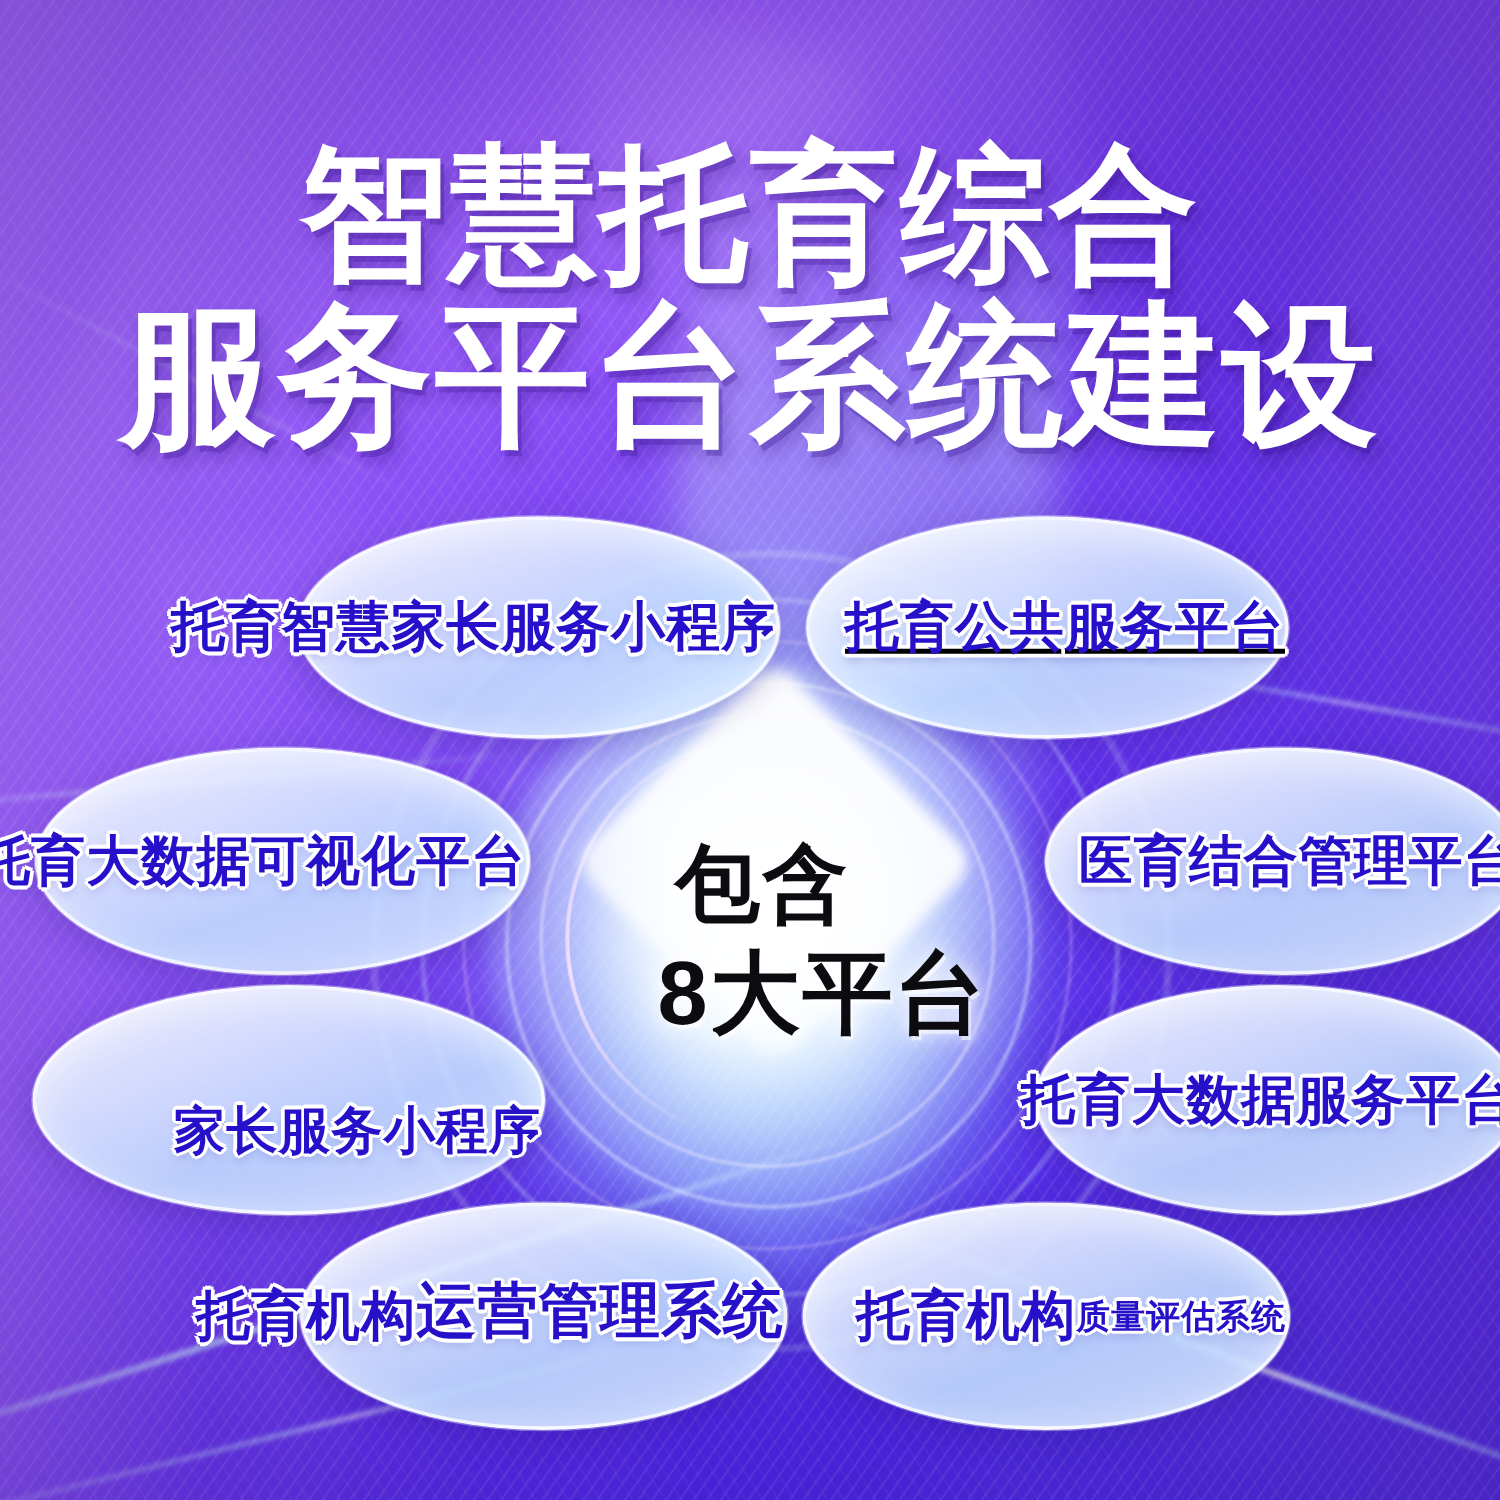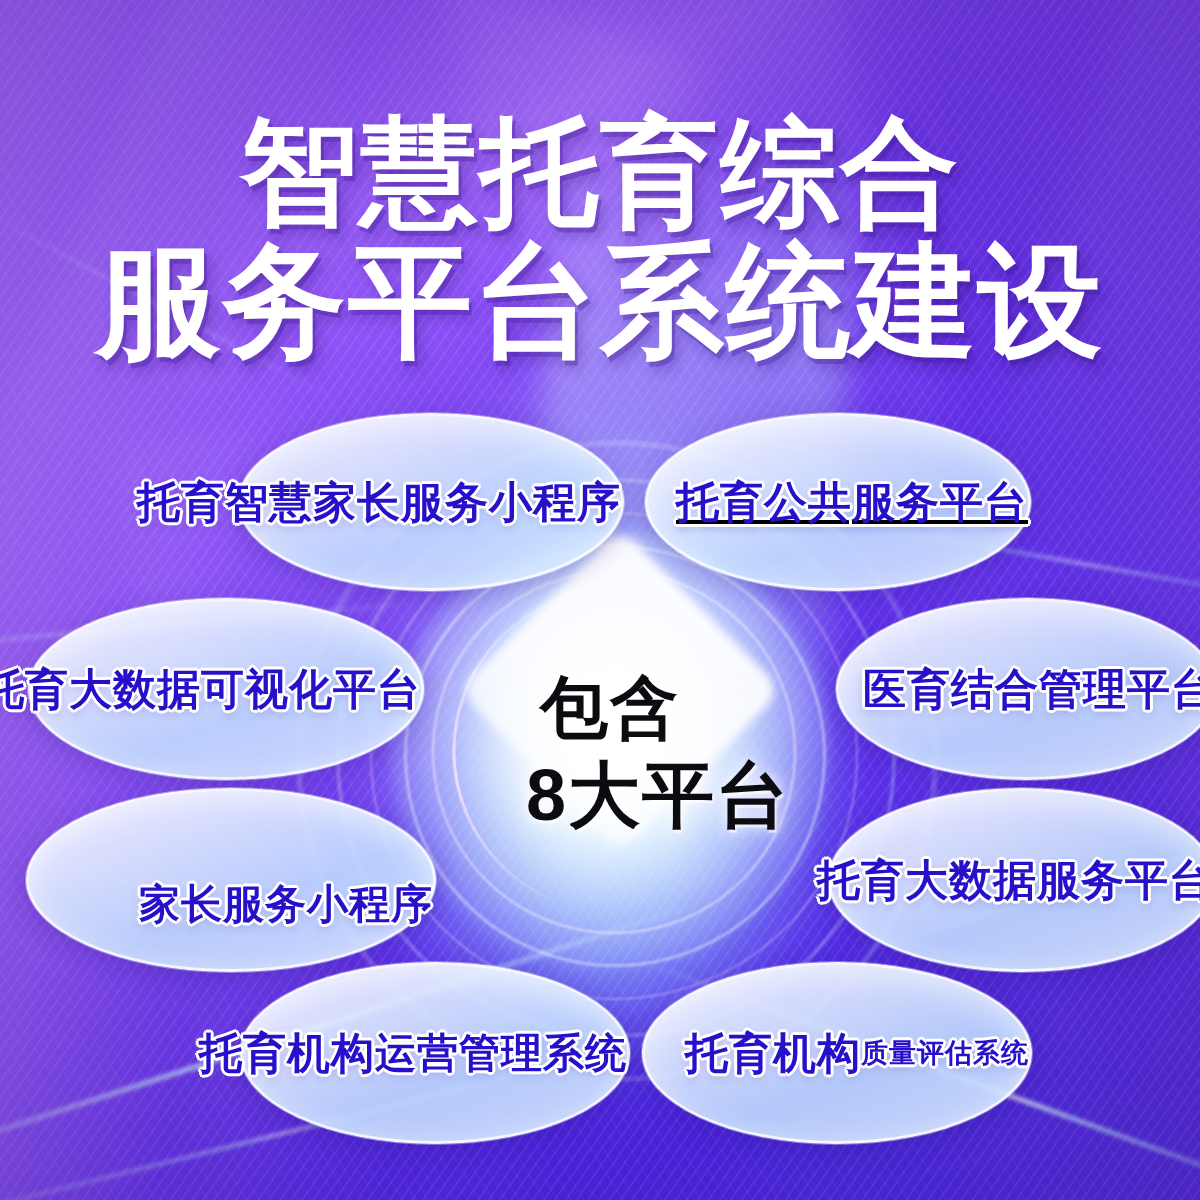--- a/index.html
+++ b/index.html
@@ -286,21 +286,21 @@
 
   #b5 { left: 26px; top: 788px; width: 404px; height: 178px; }
   #b5 .bl { font-size: 42px; }
   #b5 .bl.two { font-size: 41px; margin-top: 48px; }
 
   #b6 { left: 828px; top: 788px; width: 382px; height: 178px; }
   #b6 .bl { font-size: 43px; }
 
   #b7 { left: 240px; top: 962px; width: 384px; height: 176px; }
   #b7 .bl { font-size: 43px; }
-  #b7 .bl.two { font-size: 41px; }
+  #b7 .bl.two { font-size: 48px; font-family: Liberation Mono, monospace; }
 
   #b8 { left: 642px; top: 962px; width: 384px; height: 176px; }
   #b8 .bl { font-size: 43px; }
   #b8 .bl.two { font-size: 27px; }
 </style>
 </head>
 <body>
 
 <div id="poster">
 

